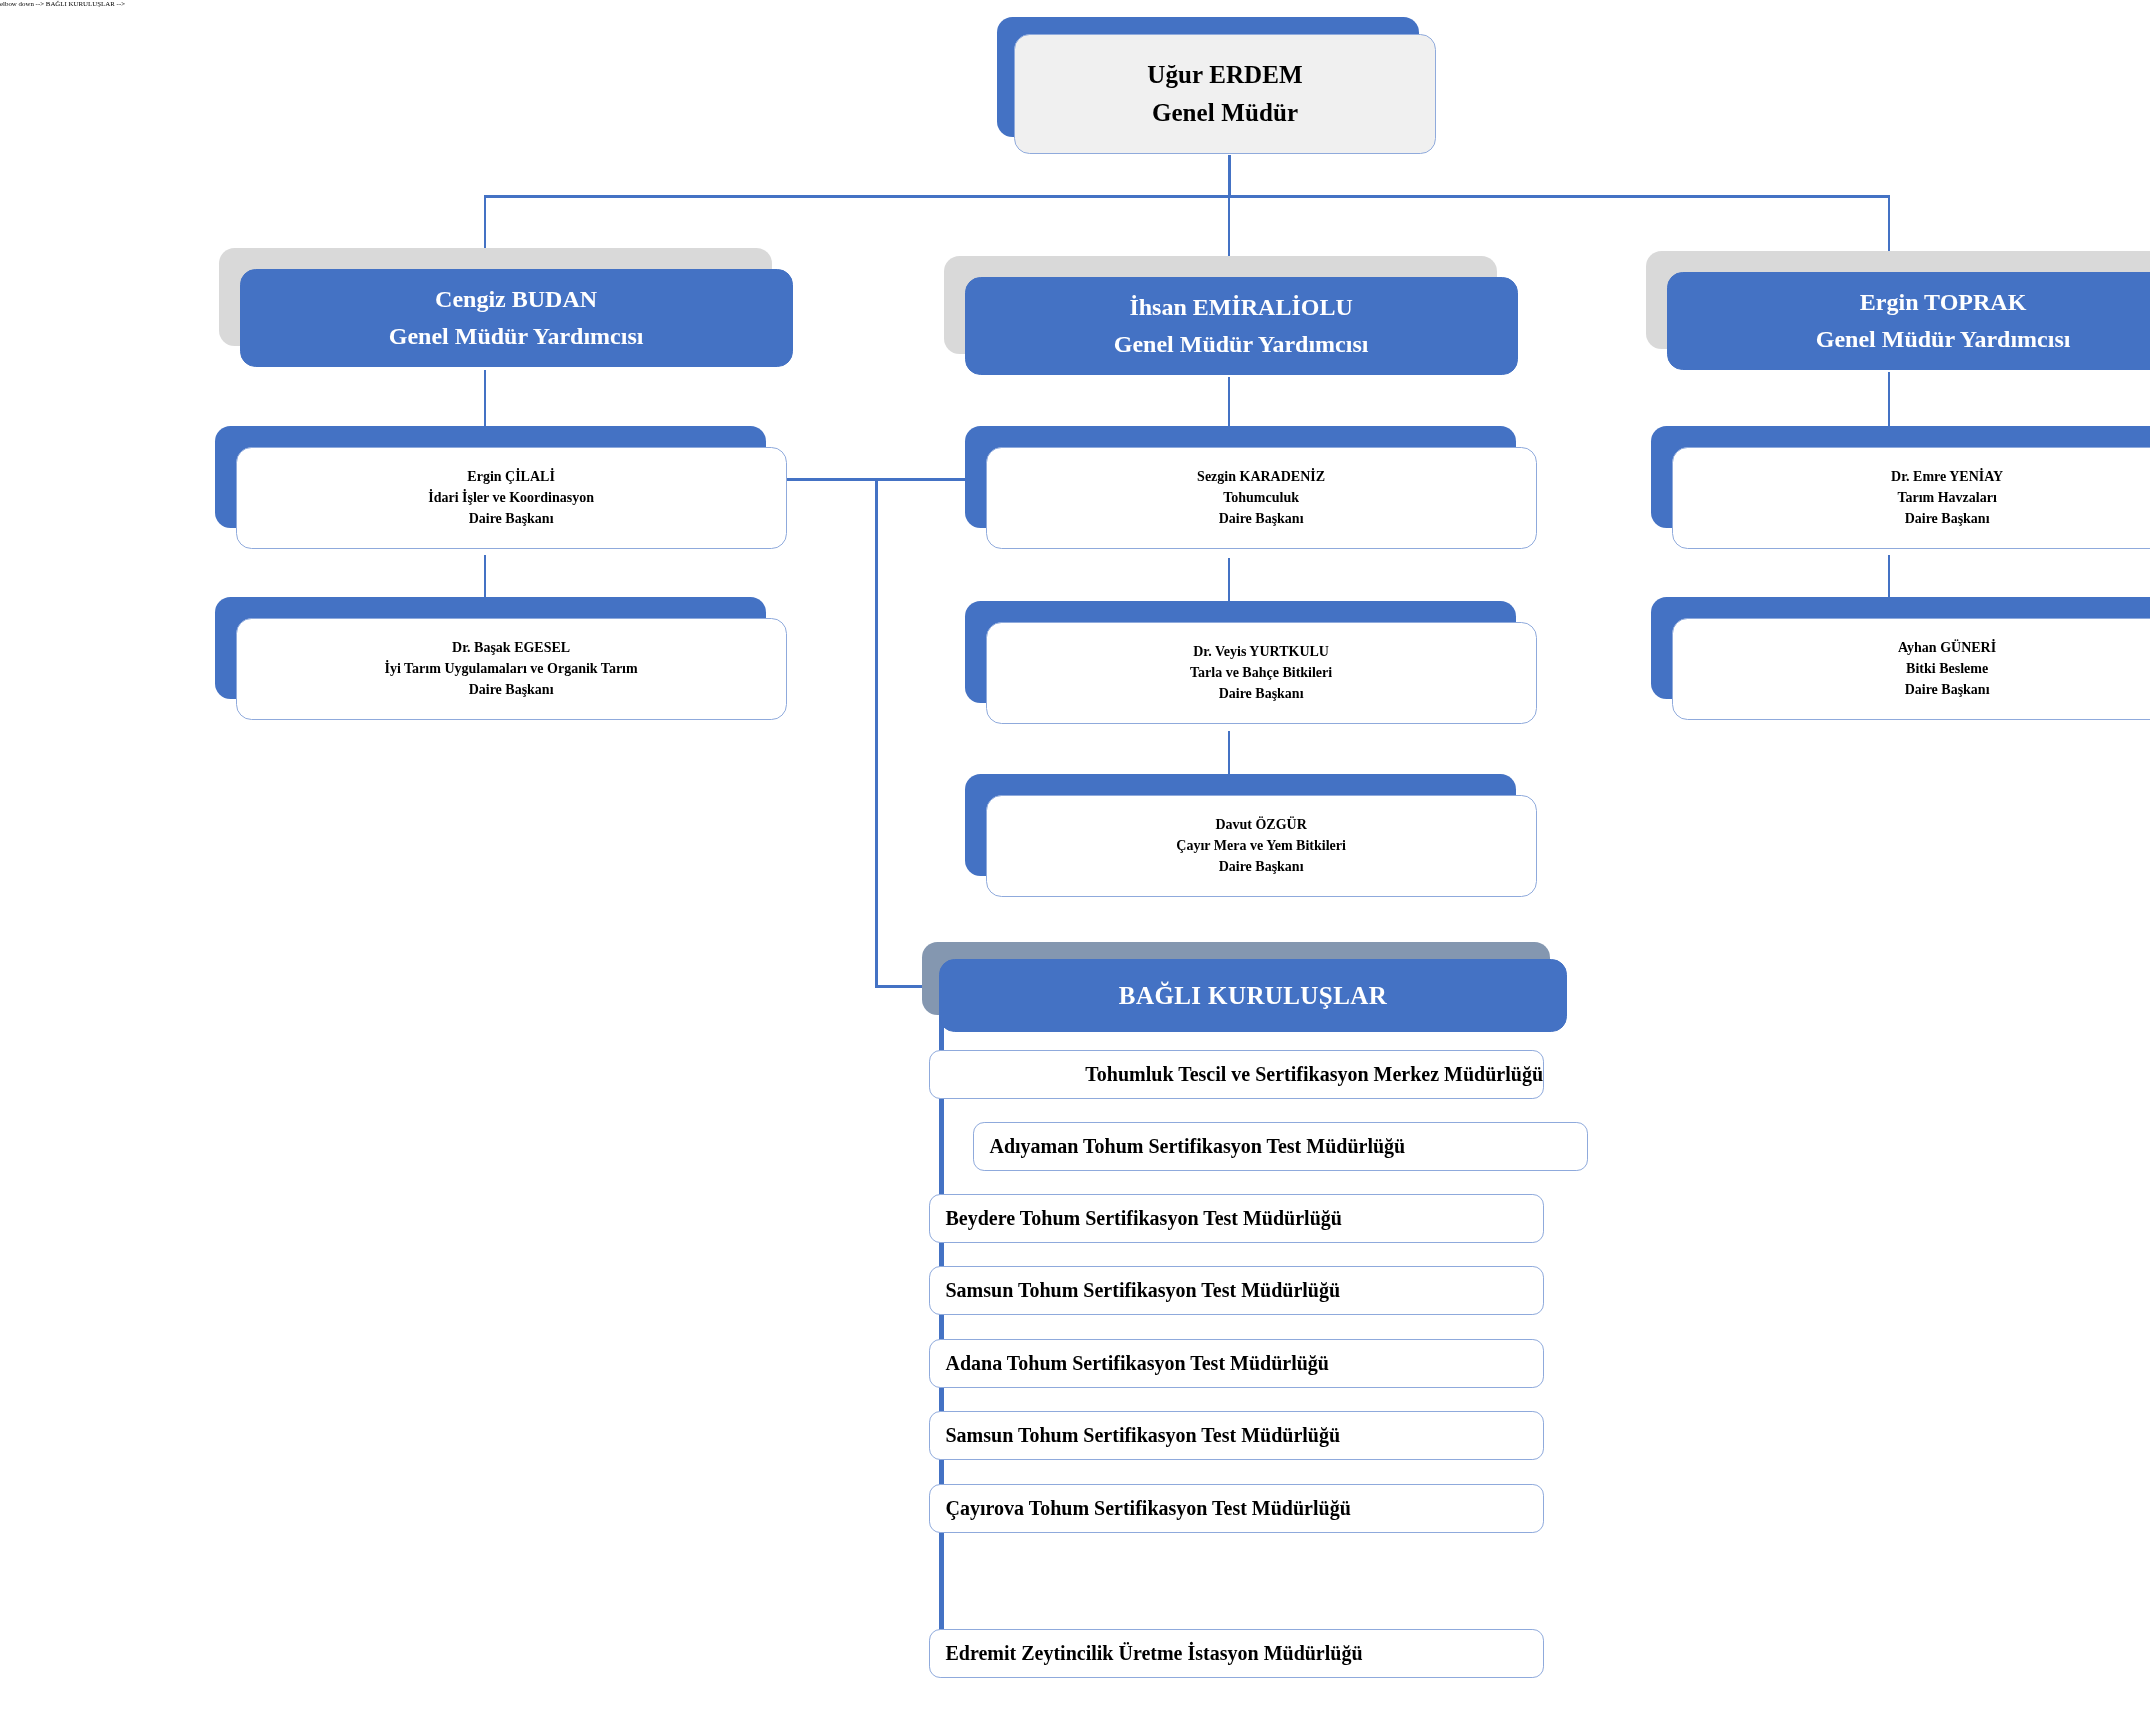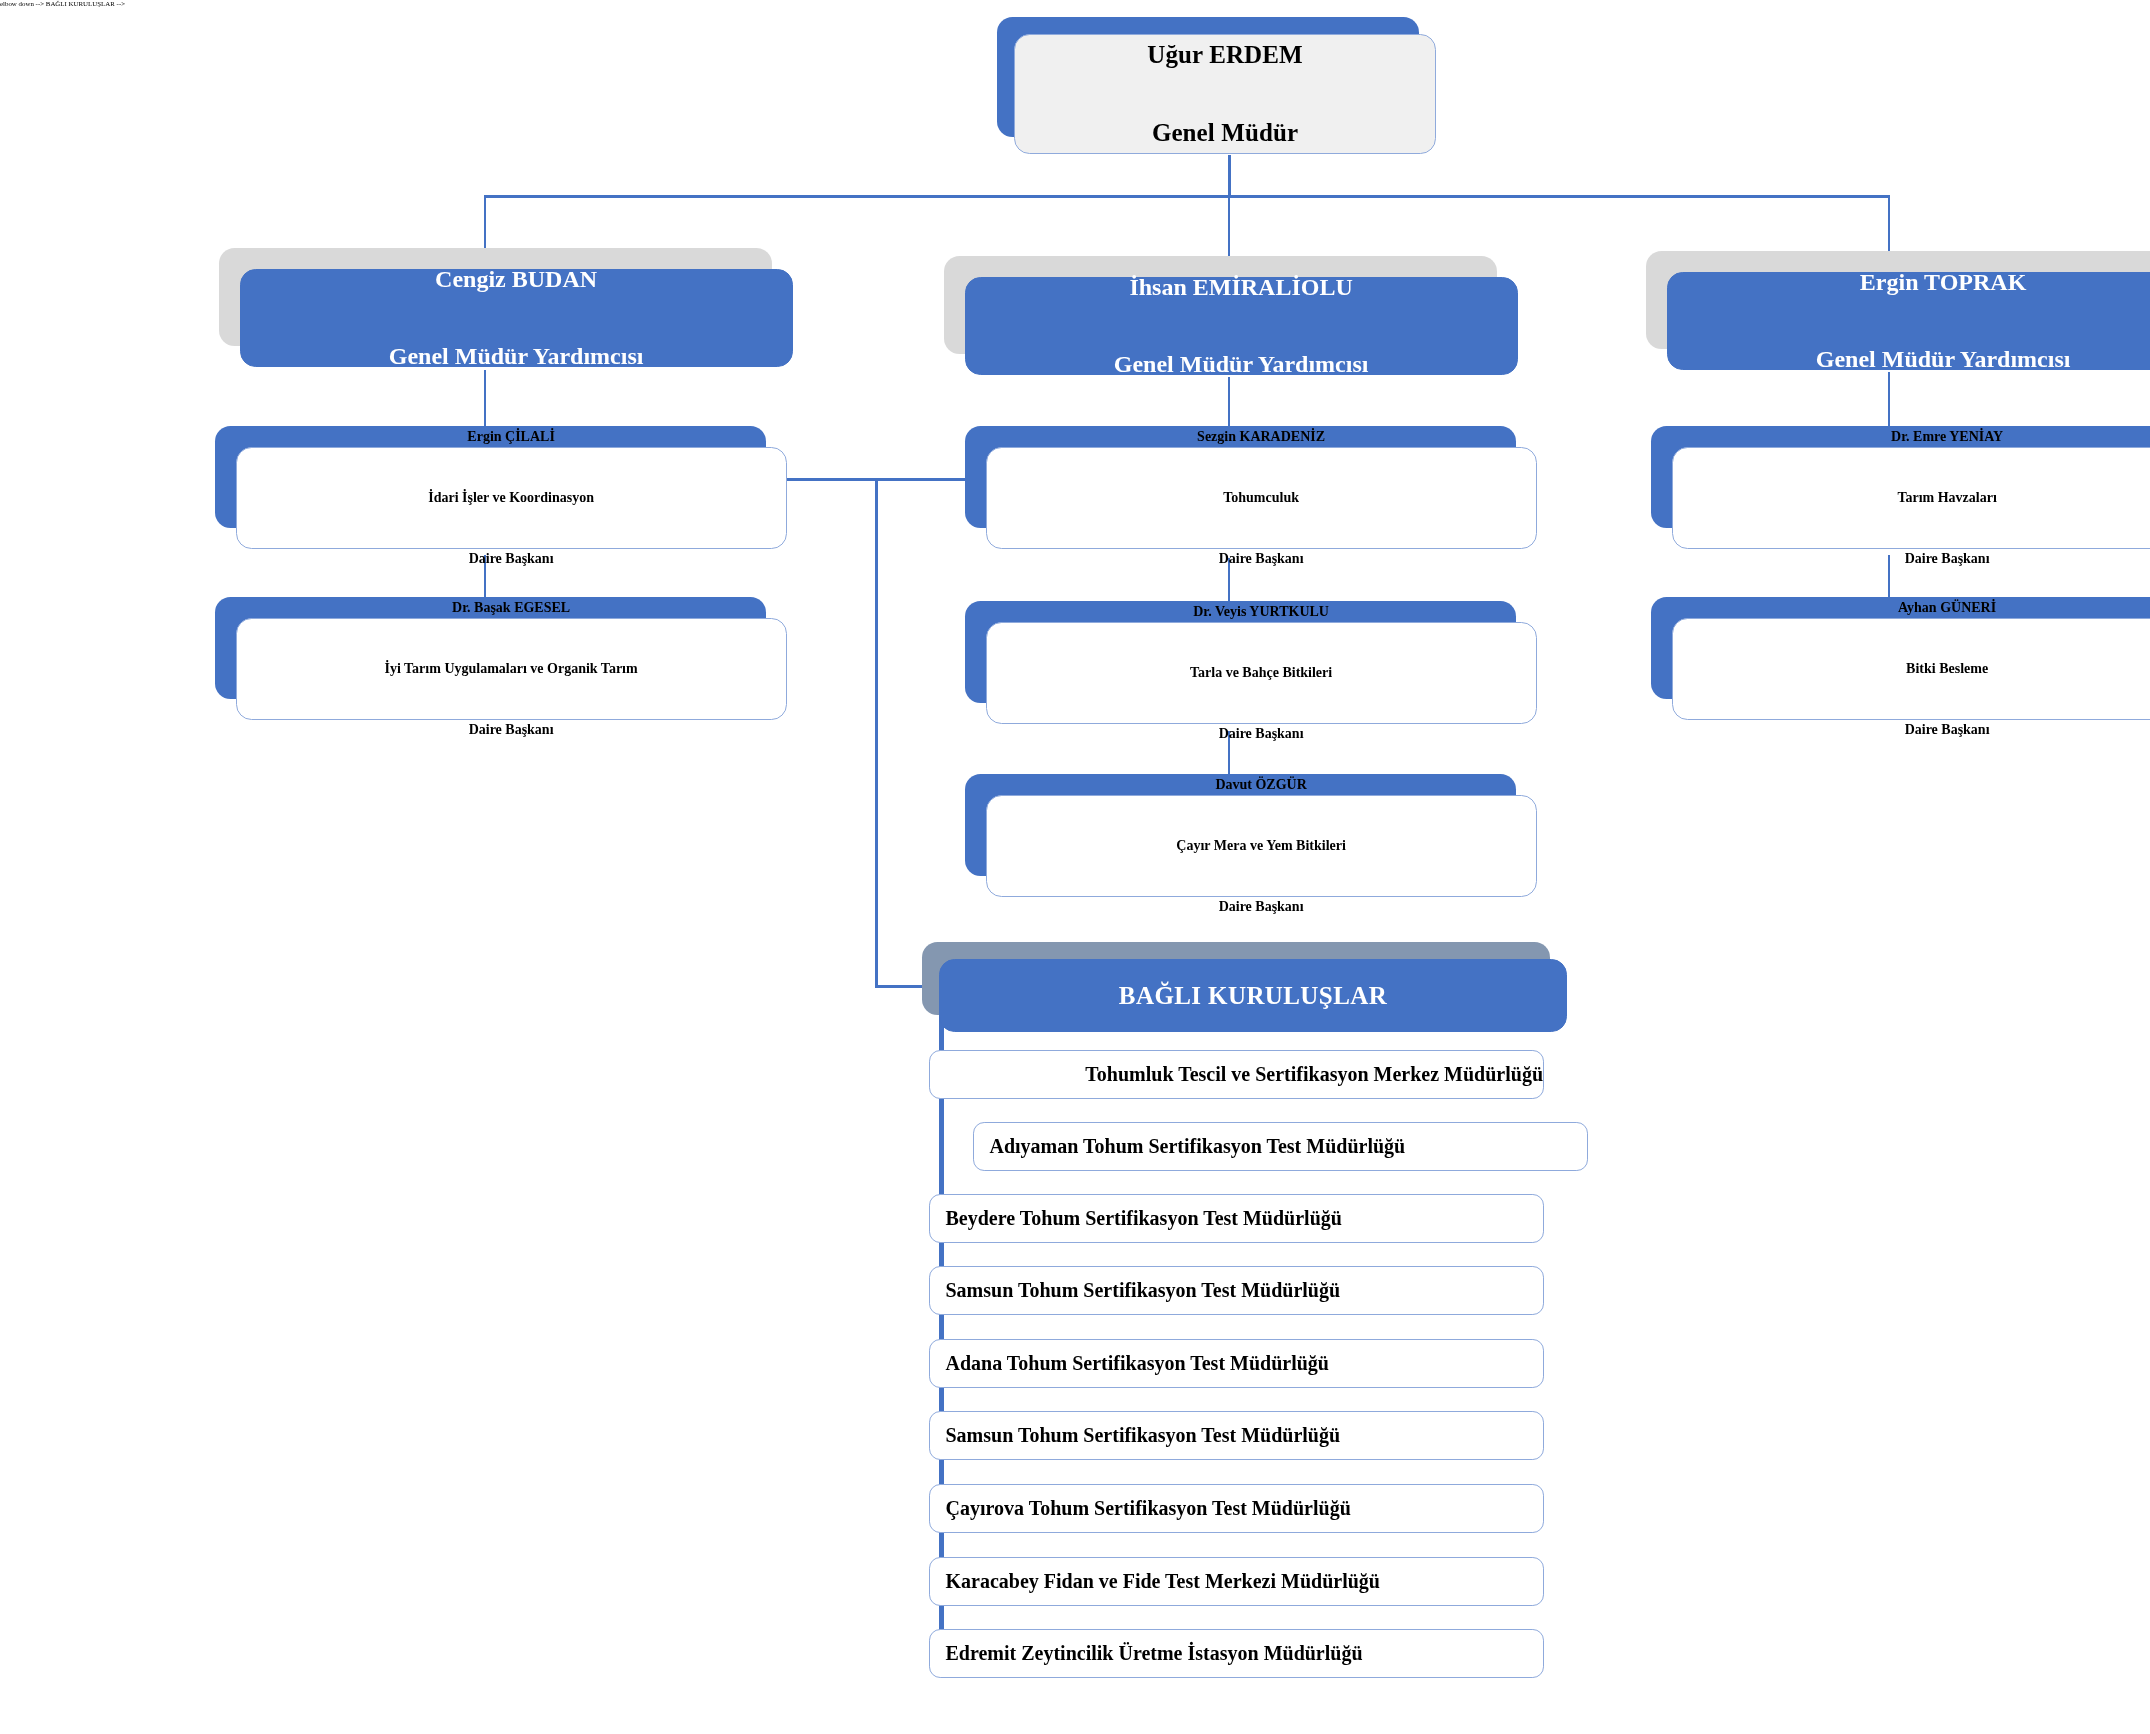--- a/index.html
+++ b/index.html
@@ -30,21 +30,20 @@
   .card .face{
     position:absolute;
     box-sizing:border-box;
     border-radius:15.5px;
     display:flex;
     flex-direction:column;
     align-items:center;
     justify-content:center;
     text-align:center;
     line-height:1.52;
-    gap:40px;
   }
 
   
   .root .shadow{background:#4472C4;}
   .root .face{
     left:17px;top:17px;
     width:100%;height:100%;
     background:#F0F0F0;
     border:0.4px solid #8FAADC;
     color:#000000;
@@ -260,21 +259,18 @@
   </div>
   <div class="leaf" style="left:929px;top:1339px;width:615px;height:49px;">
     <span>Adana Tohum Sertifikasyon  Test Müdürlüğü</span>
   </div>
   <div class="leaf" style="left:929px;top:1411px;width:615px;height:49px;">
     <span>Samsun Tohum Sertifikasyon Test Müdürlüğü</span>
   </div>
   <div class="leaf" style="left:929px;top:1484px;width:615px;height:49px;">
     <span>Çayırova Tohum Sertifikasyon Test Müdürlüğü</span>
   </div>
-  <div class="leaf" style="left:929px;top:1557px;width:615px;height:49px;">
-    <span>Karacabey Fidan ve Fide Test Merkezi Müdürlüğü</span>
-  </div>
   <div class="leaf" style="left:929px;top:1629px;width:615px;height:49px;">
     <span>Edremit Zeytincilik Üretme İstasyon Müdürlüğü</span>
   </div>
 
 </div>
 
 
 </body></html>

